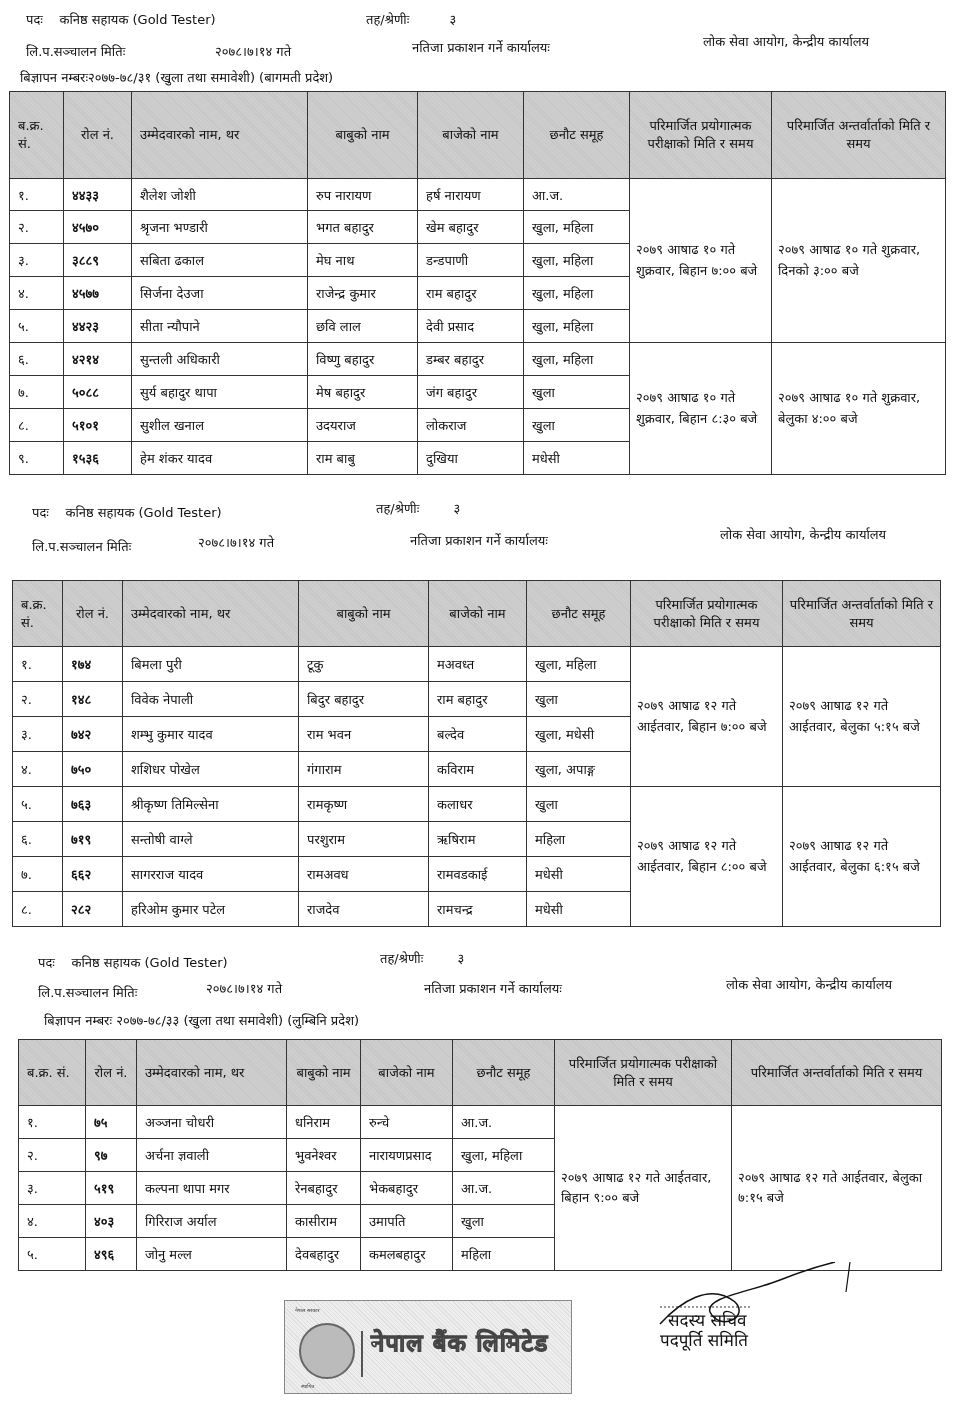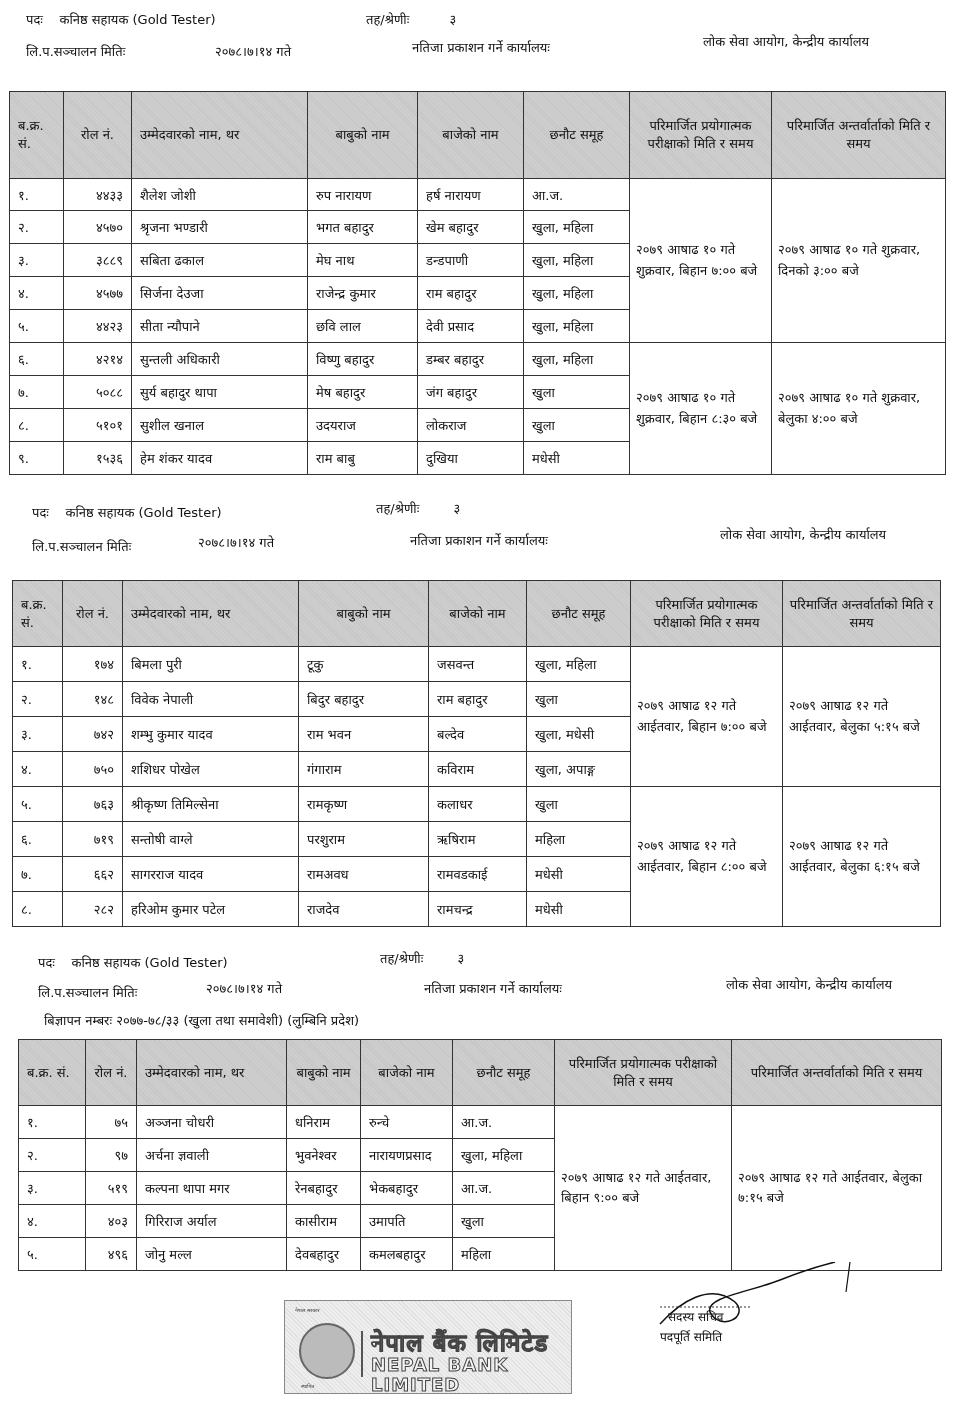--- a/index.html
+++ b/index.html
@@ -20,21 +20,21 @@
     background: #cfcfcf;
     background-image: repeating-linear-gradient(45deg, rgba(0,0,0,0.05) 0 1px, transparent 1px 3px);
     font-weight: normal; font-size: 13px; border: 1px solid #333;
     text-align: center; vertical-align: middle; padding: 2px 4px; line-height: 1.35;
   }
   table.results th.left { text-align: left; padding-left: 8px; }
   table.results td {
     border: 1px solid #333; font-size: 13px; padding: 0 8px; vertical-align: middle;
     white-space: nowrap; overflow: hidden;
   }
-  table.results td.c { text-align: right; }
+  table.results td.c { text-align: left; font-weight: bold; }
   table.results td.sched {
     text-align: left; white-space: normal; line-height: 1.55; padding: 2px 6px;
   }
   .stamp {
     position: absolute; left: 284px; top: 1300px; width: 288px; height: 94px;
     border: 1px solid #888; background: #eee;
     background-image: repeating-linear-gradient(45deg, rgba(0,0,0,0.06) 0 1px, transparent 1px 3px);
   }
   .stamp-seal {
     position: absolute; left: 14px; top: 22px; width: 56px; height: 56px; border-radius: 50%;
@@ -42,40 +42,41 @@
   }
   .stamp-small-top { position: absolute; left: 10px; top: 6px; font-size: 5px; color: #333; }
   .stamp-small-bot { position: absolute; left: 16px; top: 82px; font-size: 5px; color: #333; }
   .stamp-bar {
     position: absolute; left: 76px; top: 30px; width: 236px; height: 46px;
     border-left: 2px solid #555;
   }
   .stamp-np { font-size: 24px; font-weight: bold; color: #f4f4f4; -webkit-text-stroke: 1px #444; line-height: 24px; letter-spacing: 1px; }
   .stamp-en { font-size: 18px; font-weight: bold; color: #f4f4f4; -webkit-text-stroke: 1px #444; line-height: 20px; letter-spacing: 1px; }
   .signature { position: absolute; left: 640px; top: 1262px; width: 240px; height: 80px; }
-  .sig-text { position: absolute; font-size: 12px; white-space: nowrap; }
+  .sig-text { position: absolute; font-size: 17px; white-space: nowrap; }
 </style>
 </head>
 <body>
 
 <div class="section" style="top:0; height:480px;">
   <div class="meta-line" style="left:26px; top:10px;">
     <span class="meta-label">पदः</span>&nbsp;&nbsp;&nbsp;
     <span class="meta-val">कनिष्ठ सहायक (Gold Tester)</span>
   </div>
   <div class="meta-line" style="left:366px; top:10px;">
     <span class="meta-label">तह/श्रेणीः</span>
     <span class="meta-val" style="margin-left:36px;">३</span>
   </div>
   <div class="meta-line" style="left:26px; top:42px;">
     <span class="meta-label">लि.प.सञ्चालन मितिः</span>
   </div>
   <div class="meta-line" style="left:215px; top:42px;">२०७८।७।१४ गते</div>
   <div class="meta-line meta-label" style="left:412px; top:38px;">नतिजा प्रकाशन गर्ने कार्यालयः</div>
   <div class="meta-line" style="left:703px; top:32px;">लोक सेवा आयोग, केन्द्रीय कार्यालय</div>
+  <div class="meta-line meta-label" style="left:20px; top:68px;">बिज्ञापन नम्बरः२०७७-७८/३१ (खुला तथा समावेशी) (बागमती प्रदेश)</div>
 
   <table class="results" style="left:9px; top:91px; width:936px;">
     <colgroup>
       <col style="width:54px">
         <col style="width:68px">
         <col style="width:176px">
         <col style="width:110px">
       <col style="width:106px">
         <col style="width:106px">
         <col style="width:142px">
@@ -210,21 +211,21 @@
         <th>परिमार्जित प्रयोगात्मक परीक्षाको मिति र समय</th>
         <th>परिमार्जित अन्तर्वार्ताको मिति र समय</th>
       </tr>
     </thead>
     <tbody>
       <tr style="height:35px;">
         <td>१.</td>
         <td class="c">१७४</td>
         <td>बिमला पुरी</td>
         <td>टूकु</td>
-        <td>जसवन्त</td>
+        <td>मअवध्त</td>
         <td>खुला, महिला</td>
         <td class="sched" rowspan="4">२०७९ आषाढ १२ गते आईतवार, बिहान ७:०० बजे</td>
         <td class="sched" rowspan="4">२०७९ आषाढ १२ गते आईतवार, बेलुका ५:१५ बजे</td>
       </tr>
       <tr style="height:35px;">
         <td>२.</td>
         <td class="c">१४८</td>
         <td>विवेक नेपाली</td>
         <td>बिदुर बहादुर</td>
         <td>राम बहादुर</td>
@@ -368,21 +369,20 @@
     </tbody>
   </table>
 </div>
 
 <div class="stamp">
   <div class="stamp-small-top">नेपाल सरकार</div>
   <div class="stamp-seal"></div>
   <div class="stamp-small-bot">स्थापित</div>
   <div class="stamp-bar">
     <div class="stamp-np" style="padding-left:8px;">नेपाल बैंक लिमिटेड</div>
-    <div class="stamp-en" style="padding-left:8px;">NEPAL BANK LIMITED</div>
   </div>
 </div>
 
 <div class="signature">
   <svg width="240" height="80" style="position:absolute; left:0; top:0;">
     <path d="M20 62 C40 40, 70 20, 95 40 C110 55, 80 70, 70 50 C65 35, 110 30, 140 18 C160 10, 175 5, 195 0" fill="none" stroke="#111" stroke-width="1.5"></path>
     <path d="M210 0 L206 30" fill="none" stroke="#111" stroke-width="1.2"></path>
     <line x1="20" y1="45" x2="110" y2="45" stroke="#333" stroke-width="1" stroke-dasharray="2,2"></line>
   </svg>
   <div class="sig-text" style="left:28px; top:46px;">सदस्य सचिव</div>

